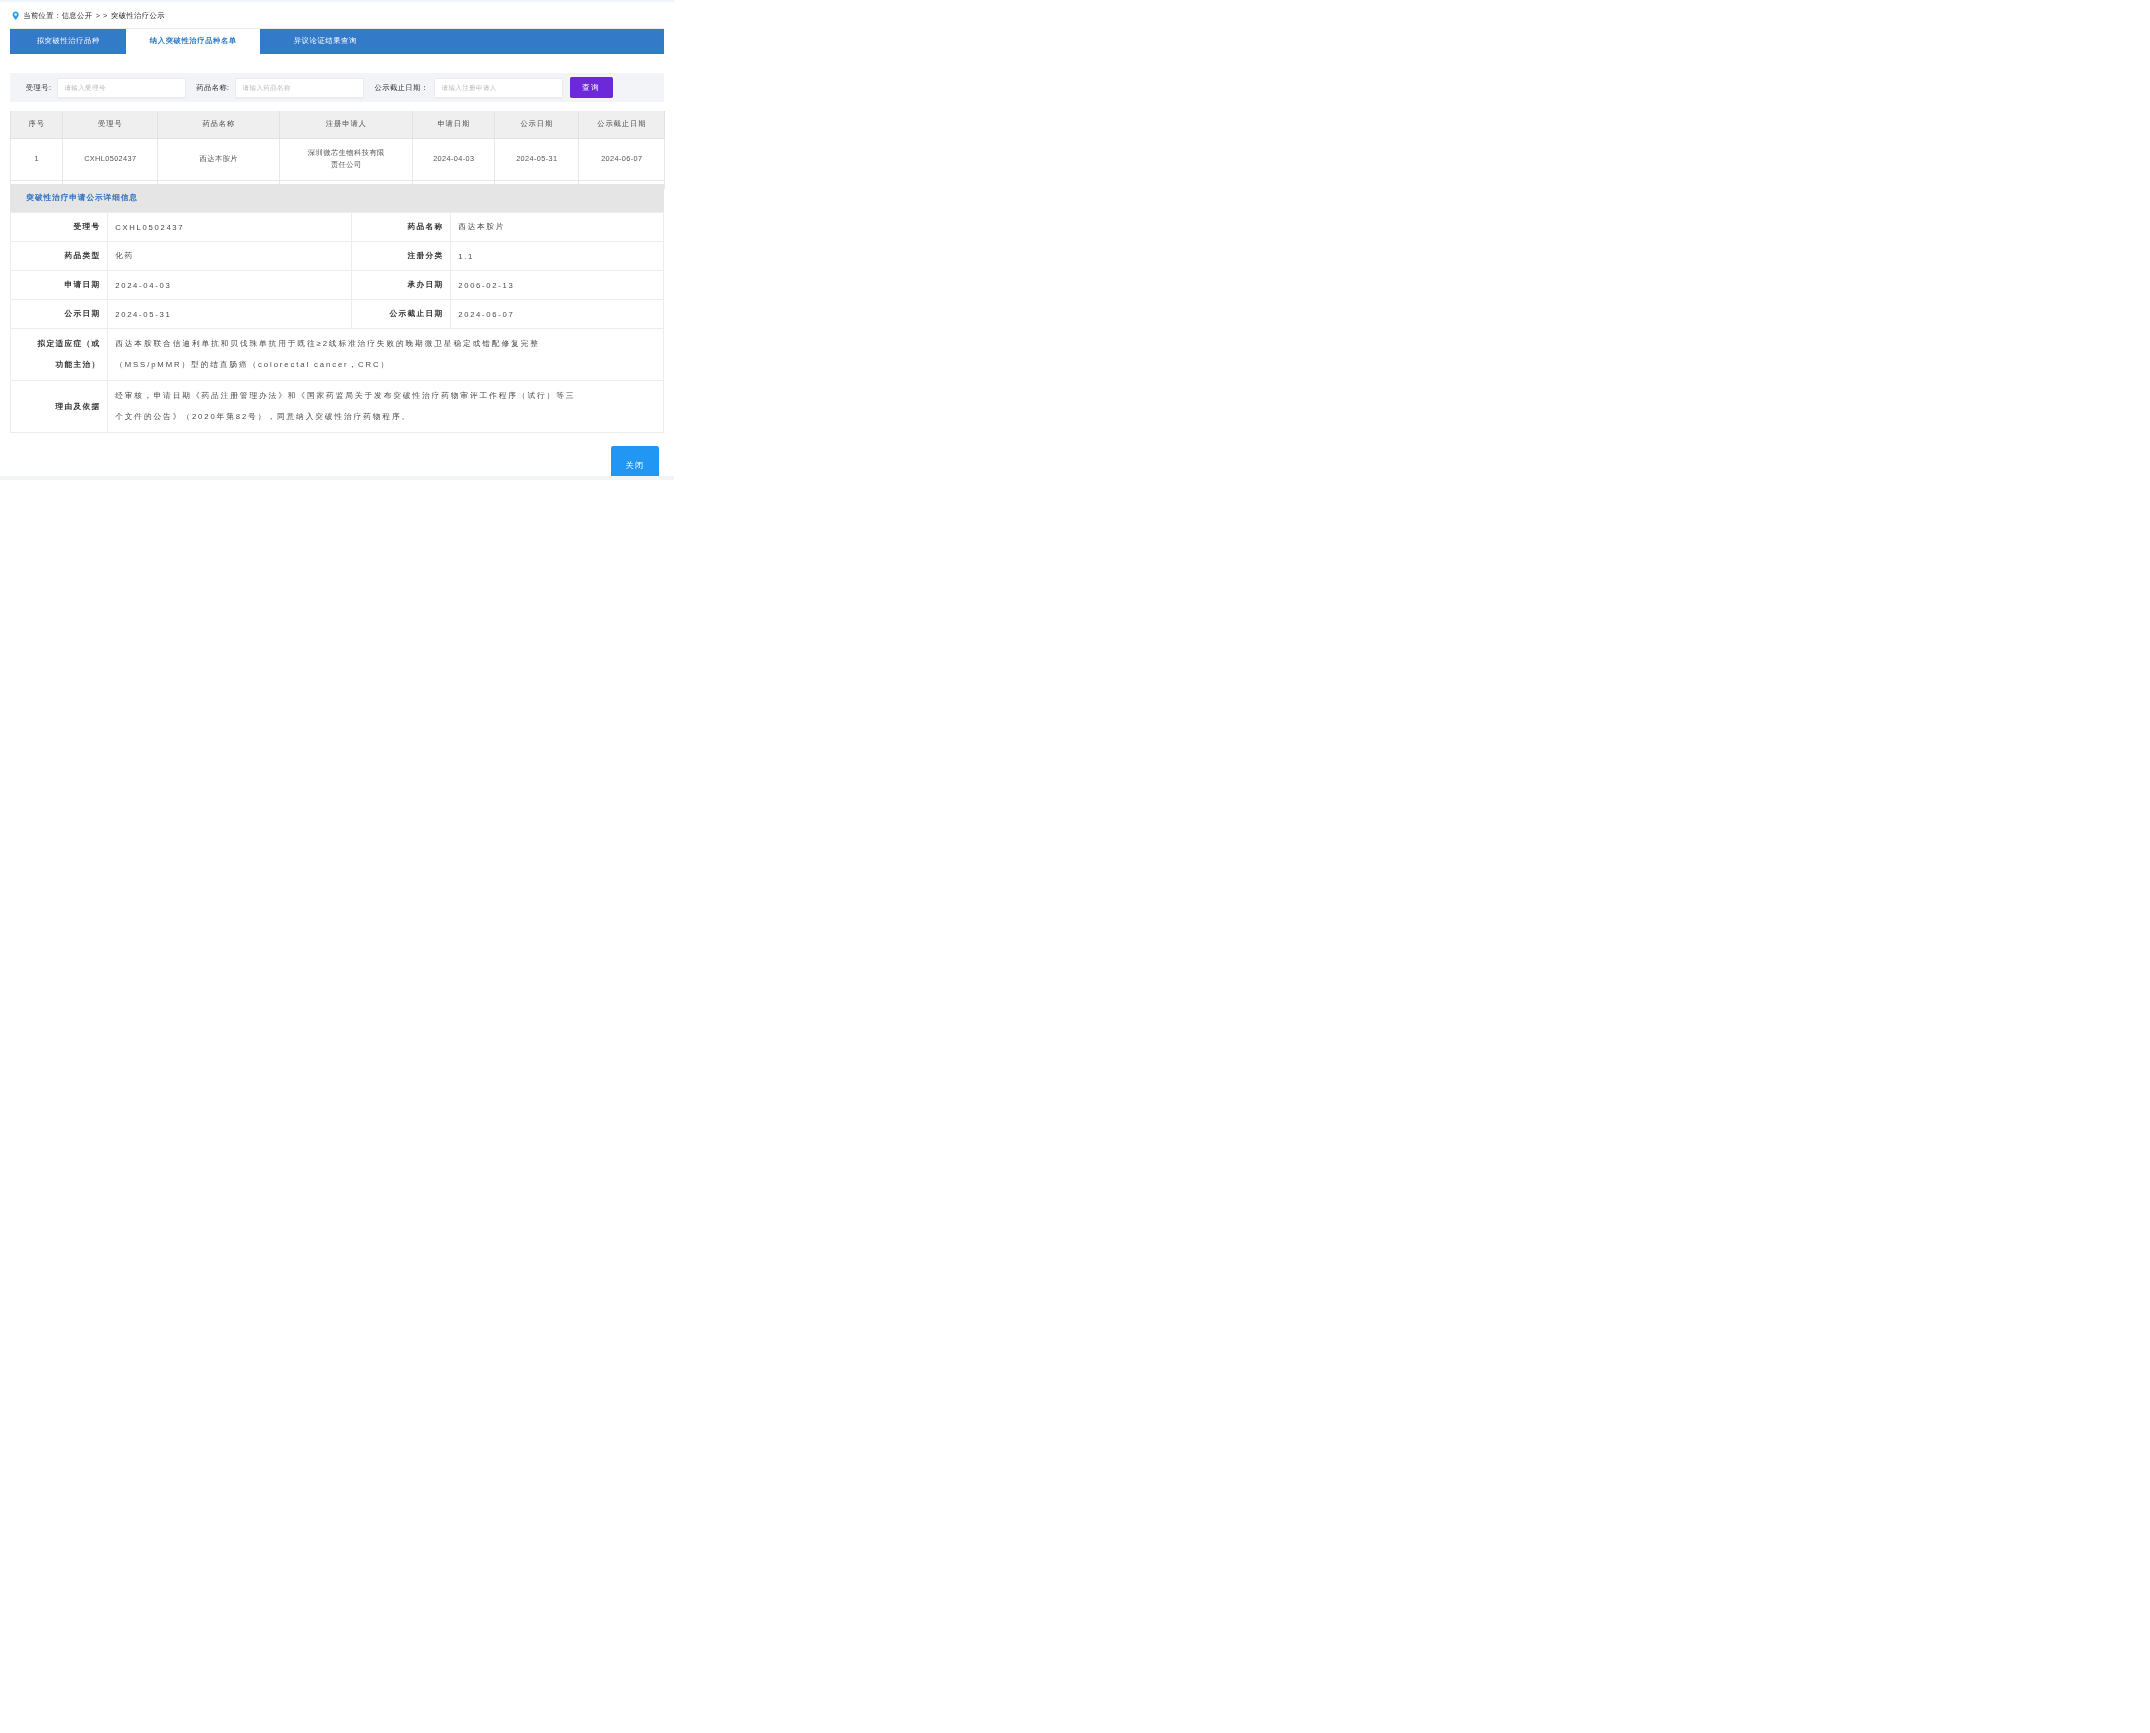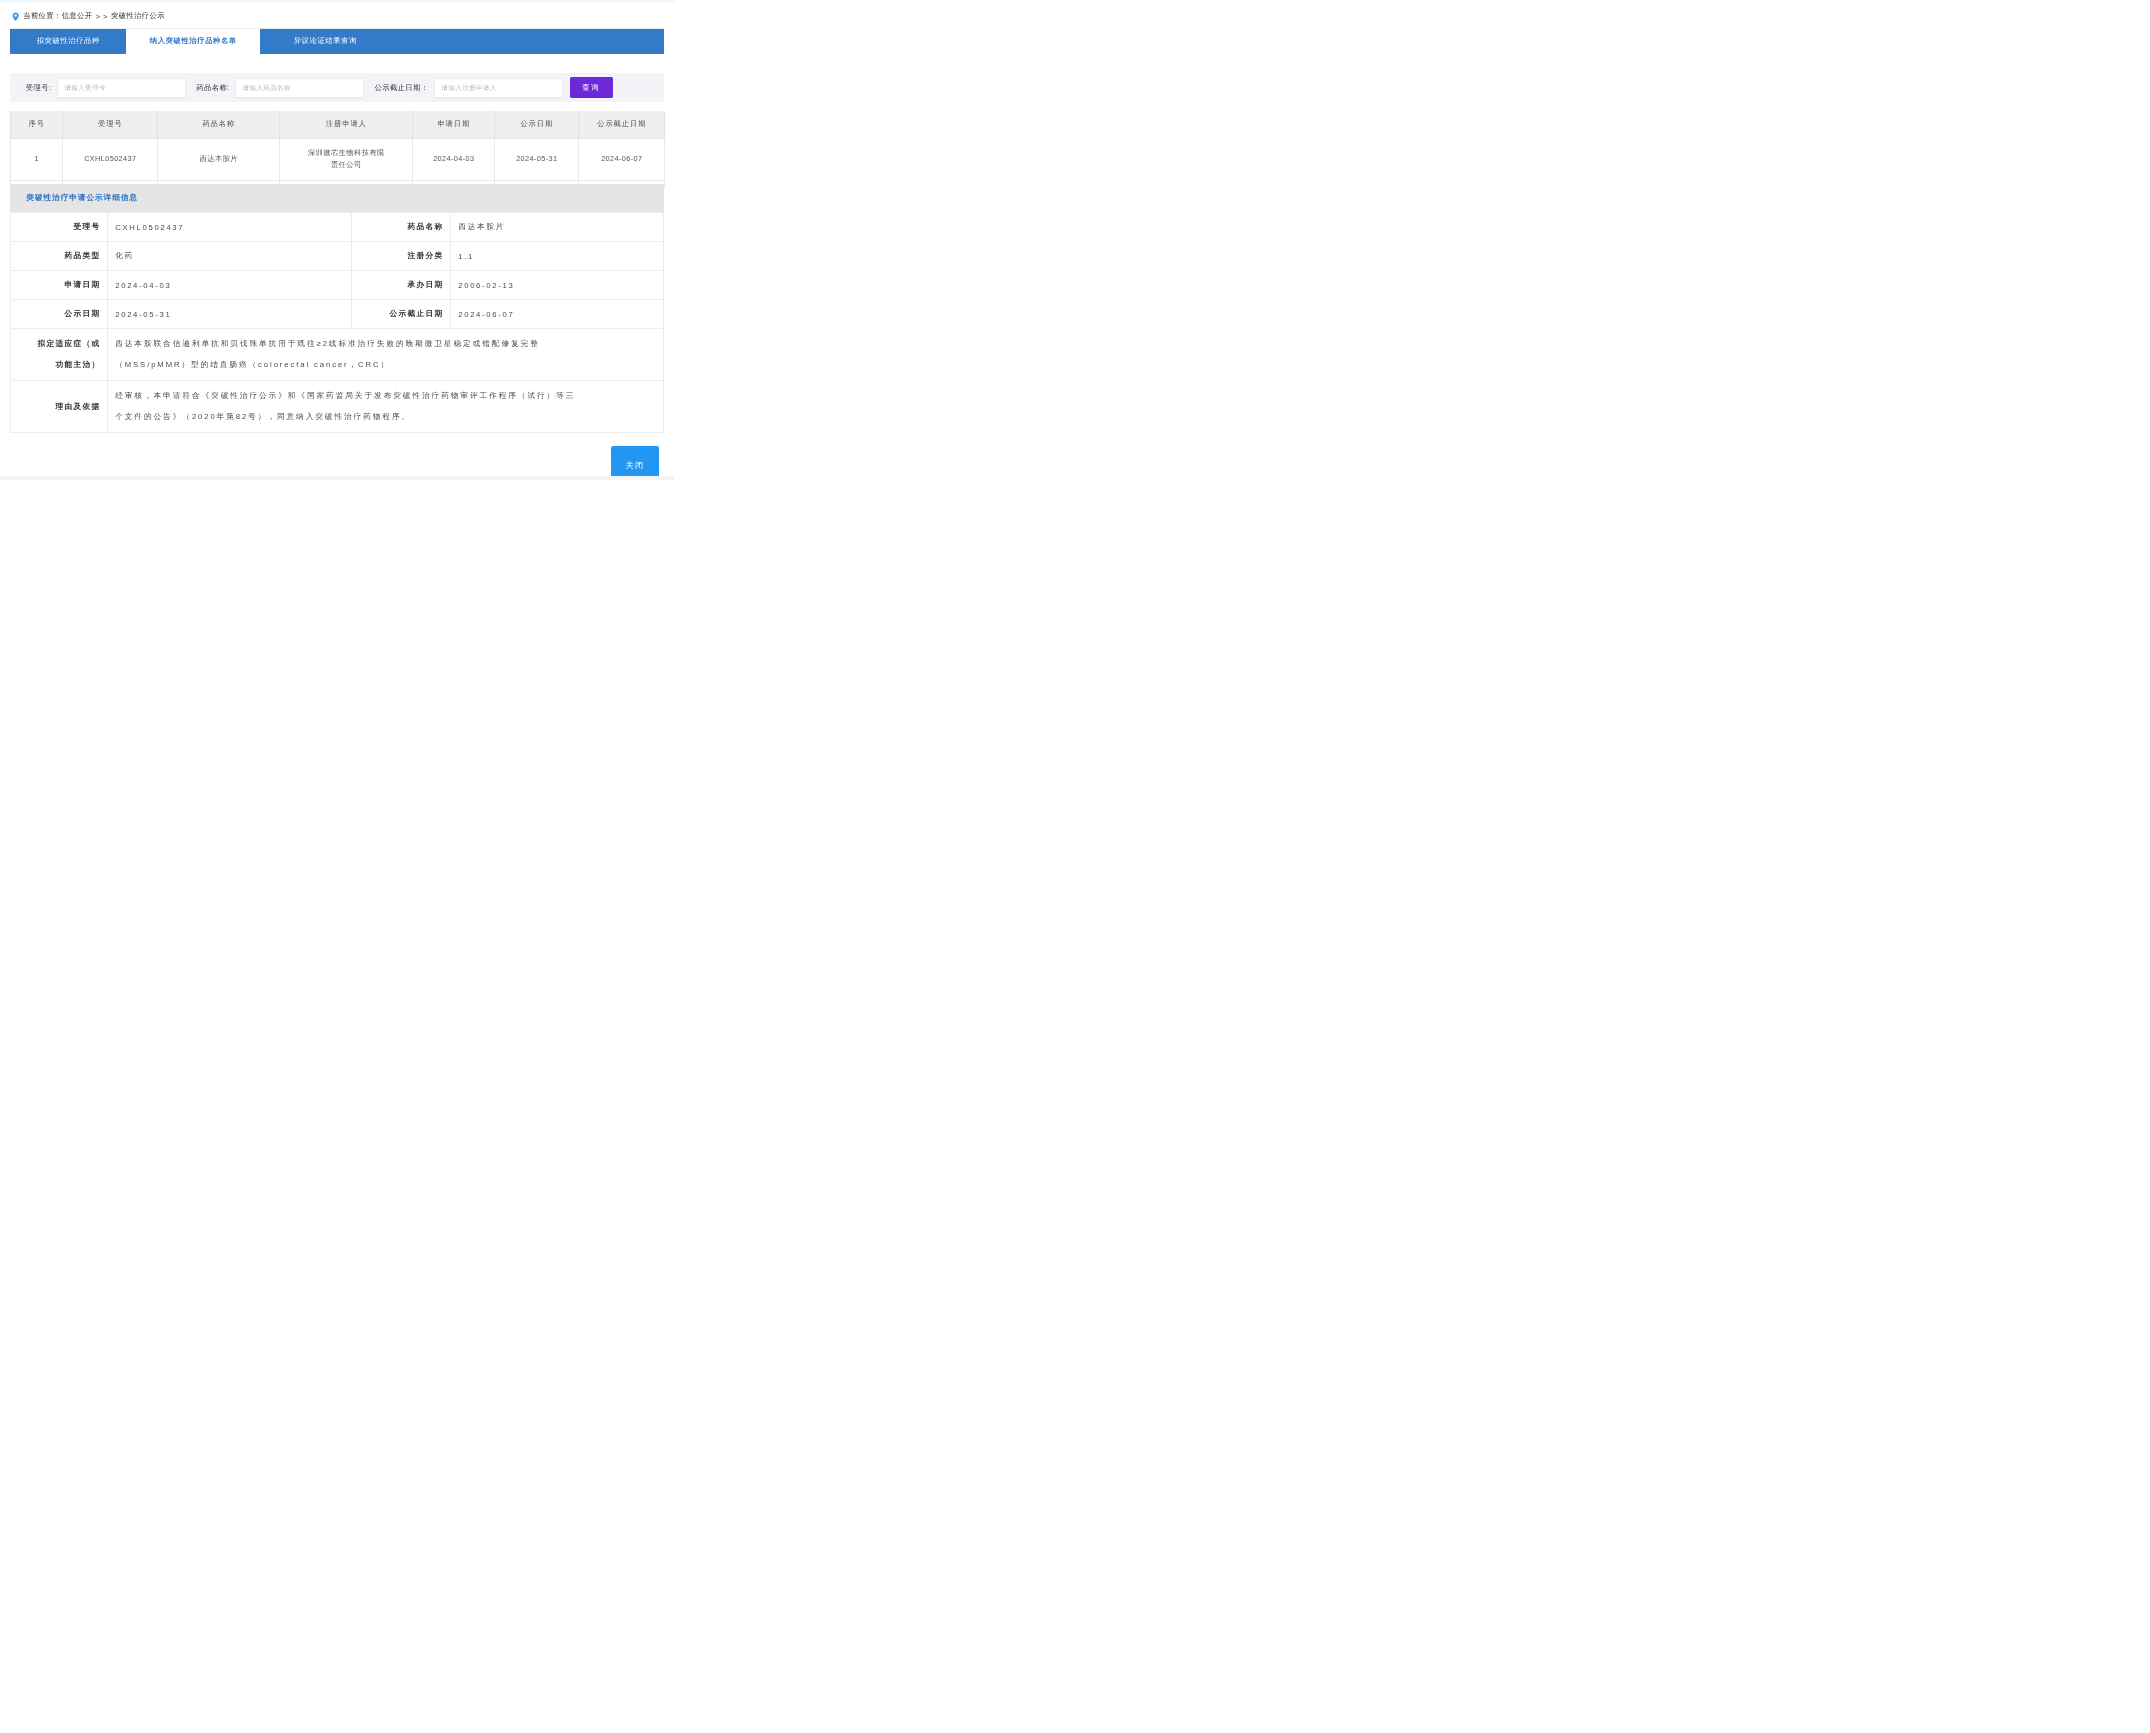--- a/index.html
+++ b/index.html
@@ -4,21 +4,21 @@
 <style>
   html,body{margin:0;padding:0;}
   body{
     width:674px;height:480px;position:relative;background:#ffffff;
     font-family:"Liberation Sans","DejaVu Sans",sans-serif;color:#333;
     overflow:hidden;
   }
   .top-band{position:absolute;top:0;left:0;width:100%;height:3.4px;
     background:linear-gradient(180deg,#e9f1fa,#fdfeff);}
   
-  .breadcrumb{position:absolute;top:11.2px;left:12px;display:flex;align-items:flex-end;
+  .breadcrumb{position:absolute;top:11.2px;left:12px;display:flex;align-items:flex-start;
     font-size:7.3px;color:#1f1f1f;letter-spacing:0.4px;white-space:nowrap;}
   .breadcrumb .pin{width:7.3px;height:9.5px;margin-right:3.9px;flex:0 0 auto;}
   .breadcrumb .sep{margin:0 3.4px;color:#333;}
   .hr-divider{position:absolute;top:27.5px;left:10.3px;width:654px;height:0.4px;background:#ebebeb;}
   
   .tabbar{position:absolute;top:29px;left:10.3px;width:654px;height:24.5px;
     background:#337AC8;display:flex;}
   .tab{height:100%;display:flex;align-items:center;justify-content:center;
     color:#fff;font-size:7.3px;letter-spacing:0.6px;cursor:pointer;}
   .tab.t1{width:116px;}
@@ -195,21 +195,21 @@
       <th>
         <div class="lbl-wrap">拟定适应症（或功能主治）</div>
       </th>
       <td class="long" colspan="3">
         <div class="val-wrap">西达本胺联合信迪利单抗和贝伐珠单抗用于既往≥2线标准治疗失败的晚期微卫星稳定或错配修复完整（MSS/pMMR）型的结直肠癌（colorectal cancer，CRC）</div>
       </td>
     </tr>
     <tr>
       <th>理由及依据</th>
       <td class="long" colspan="3">
-        <div class="val-wrap">经审核，本申请符合《突破性治疗公示》和《国家药监局关于发布突破性治疗药物审评工作程序（试行）等三个文件的公告》（2020年第82号），同意纳入突破性治疗药物程序。</div>
+        <div class="val-wrap">经审核，申请日期《药品注册管理办法》和《国家药监局关于发布突破性治疗药物审评工作程序（试行）等三个文件的公告》（2020年第82号），同意纳入突破性治疗药物程序。</div>
       </td>
     </tr>
   </tbody>
     </table>
 </div>
 
 <button class="close-btn">关闭</button>
 
 <div class="bottom-strip"></div>
 

